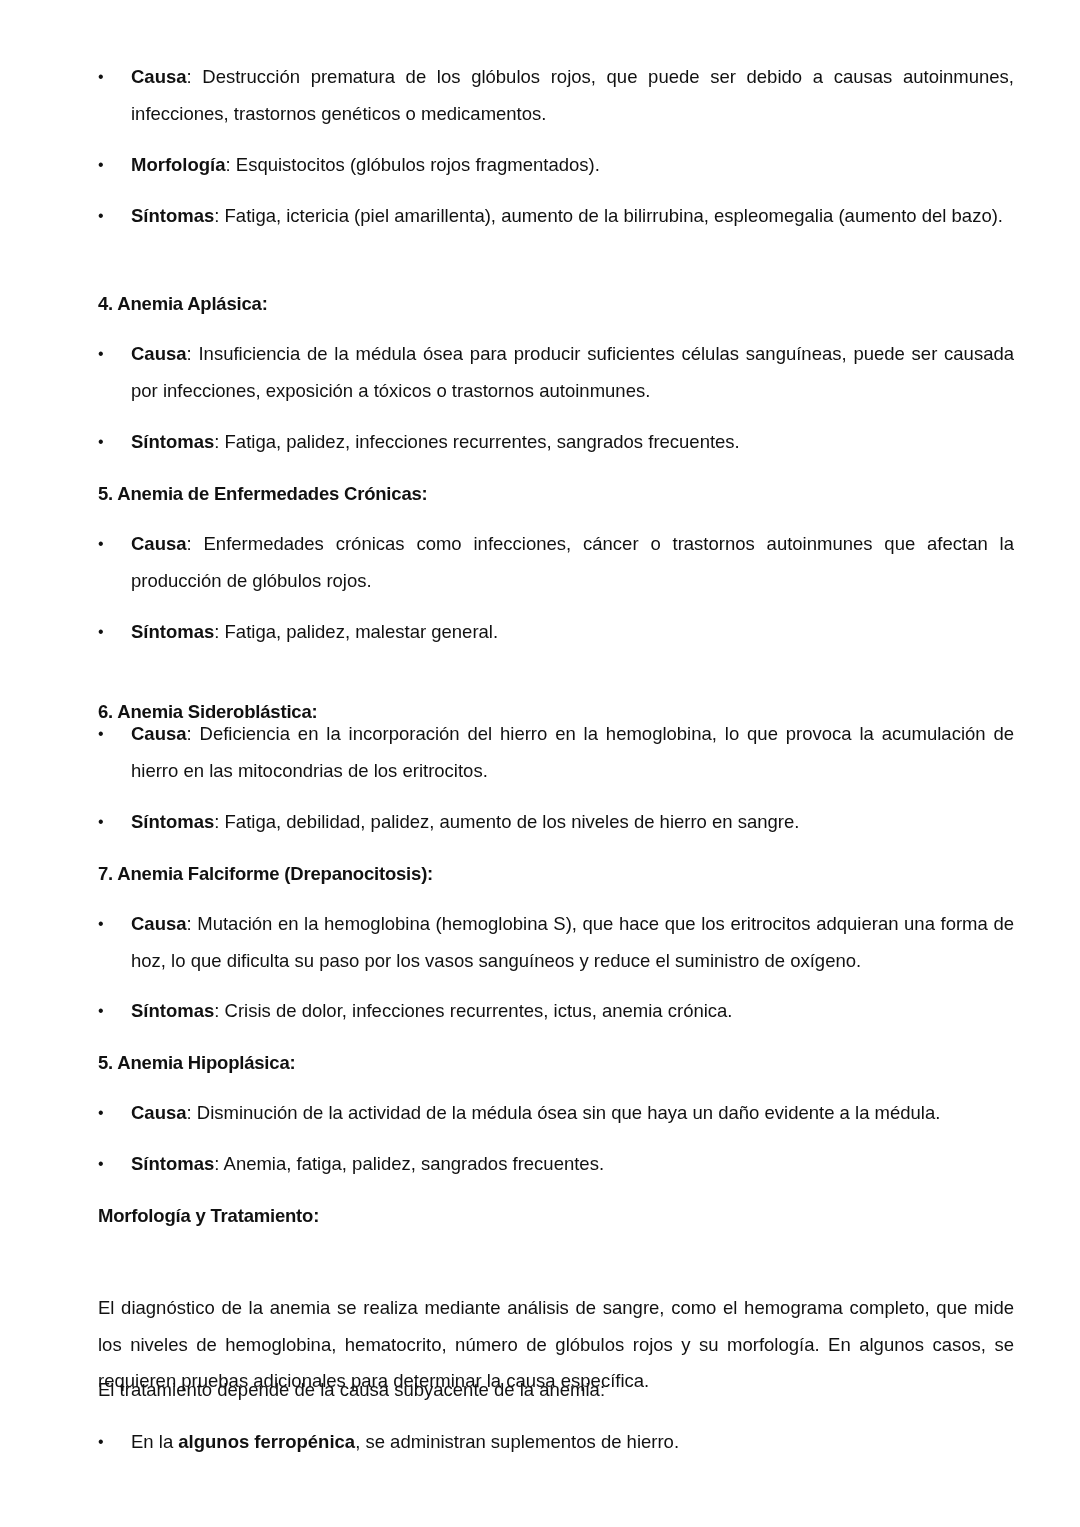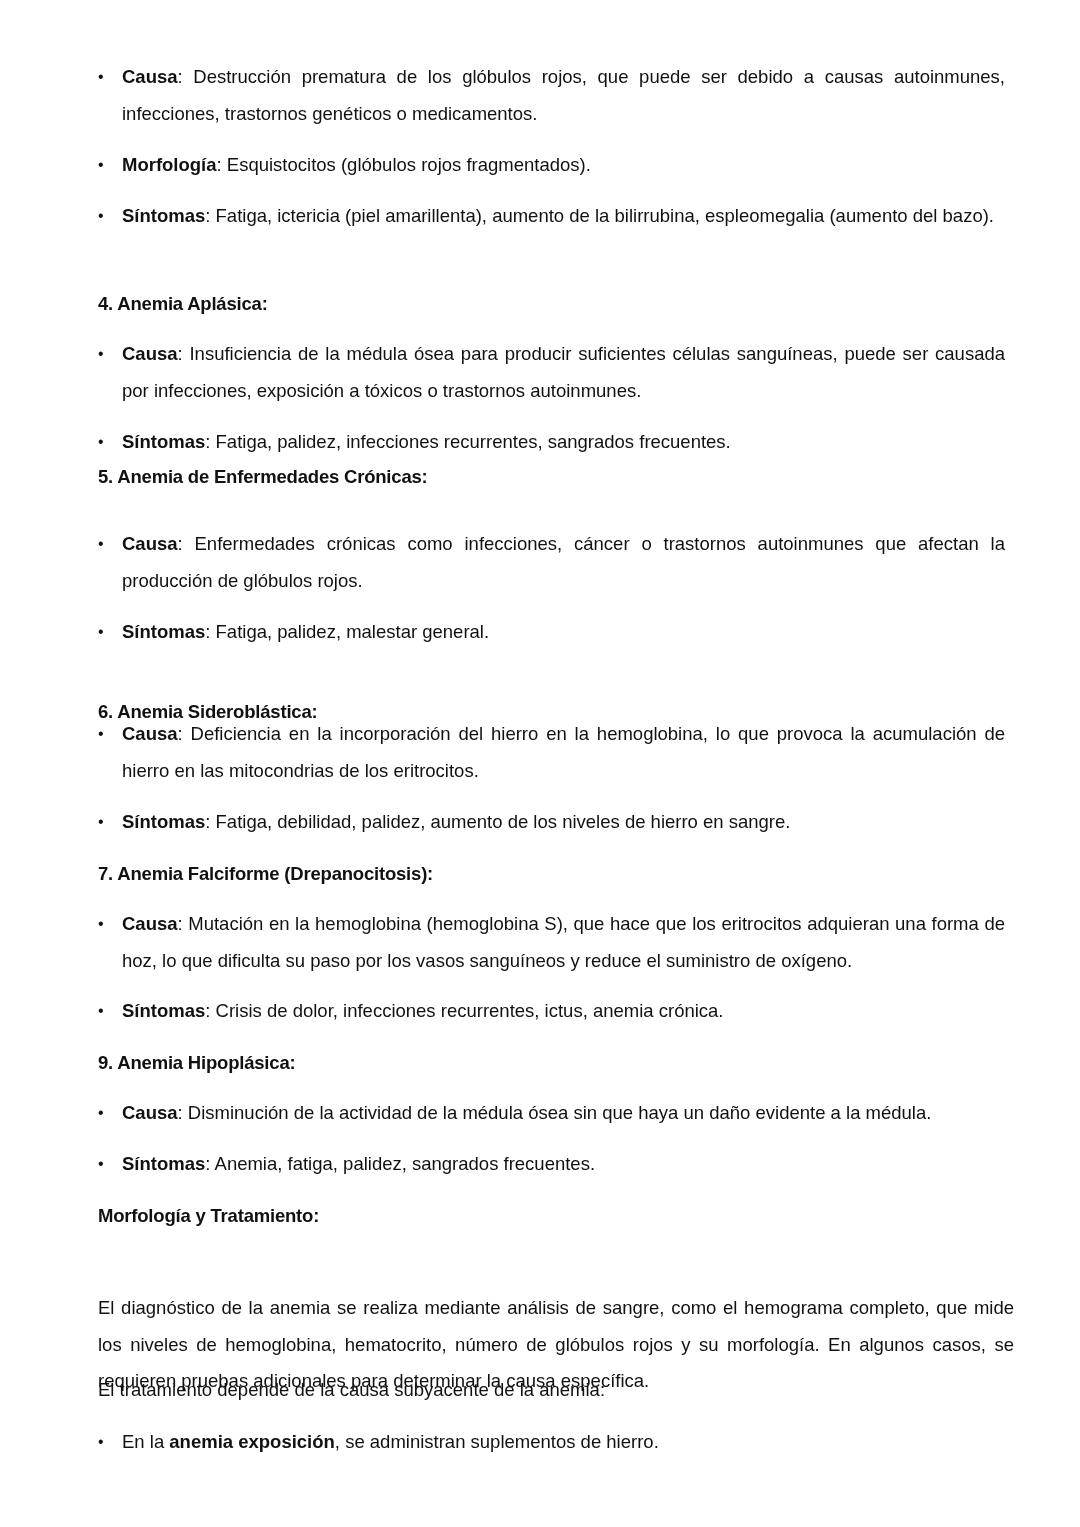--- a/index.html
+++ b/index.html
@@ -44,21 +44,21 @@
     }
     .bullet .dot {
       position: absolute;
       left: 0;
       top: 0;
       width: 20px;
       line-height: 36.5px;
       font-size: 16px;
     }
     .bullet .text {
-      margin-left: 24px;
+      margin-left: 33px;
       width: 883px;
       line-height: 36.5px;
       text-align: justify;
       text-align-last: left;
     }
     .bullet .text.single {
       text-align: center;
     }
     b, .label {
       font-weight: bold;
@@ -87,21 +87,21 @@
   <div class="block heading" style="top:292px;">4. Anemia Aplásica:</div>
   <div class="bullet" style="top:336px;">
     <span class="dot">•</span>
     <div class="text"><span class="label">Causa</span><span>: </span><span>Insuficiencia de la médula ósea para producir suficientes células sanguíneas, puede ser causada por infecciones, exposición a tóxicos o trastornos autoinmunes.</span></div>
   </div>
   <div class="bullet" style="top:424px;">
     <span class="dot">•</span>
     <div class="text single"><span class="label">Síntomas</span><span>: </span><span>Fatiga, palidez, infecciones recurrentes, sangrados frecuentes.</span></div>
   </div>
 
-  <div class="block heading" style="top:465px;">5. Anemia de Enfermedades Crónicas:</div>
+  <div class="block heading" style="top:482px;">5. Anemia de Enfermedades Crónicas:</div>
   <div class="bullet" style="top:526px;">
     <span class="dot">•</span>
     <div class="text"><span class="label">Causa</span><span>: </span><span>Enfermedades crónicas como infecciones, cáncer o trastornos autoinmunes que afectan la producción de glóbulos rojos.</span></div>
   </div>
   <div class="bullet" style="top:614px;">
     <span class="dot">•</span>
     <div class="text single"><span class="label">Síntomas</span><span>: </span><span>Fatiga, palidez, malestar general.</span></div>
   </div>
 
   <div class="block heading" style="top:700px;">6. Anemia Sideroblástica:</div>
@@ -117,31 +117,31 @@
   <div class="block heading" style="top:862px;">7. Anemia Falciforme (Drepanocitosis):</div>
   <div class="bullet" style="top:906px;">
     <span class="dot">•</span>
     <div class="text"><span class="label">Causa</span><span>: </span><span>Mutación en la hemoglobina (hemoglobina S), que hace que los eritrocitos adquieran una forma de hoz, lo que dificulta su paso por los vasos sanguíneos y reduce el suministro de oxígeno.</span></div>
   </div>
   <div class="bullet" style="top:993px;">
     <span class="dot">•</span>
     <div class="text single"><span class="label">Síntomas</span><span>: </span><span>Crisis de dolor, infecciones recurrentes, ictus, anemia crónica.</span></div>
   </div>
 
-  <div class="block heading" style="top:1051px;">9. Anemia Hipoplásica:</div>
+  <div class="block heading" style="top:1051px;">5. Anemia Hipoplásica:</div>
   <div class="bullet" style="top:1095px;">
     <span class="dot">•</span>
     <div class="text single"><span class="label">Causa</span><span>: </span><span>Disminución de la actividad de la médula ósea sin que haya un daño evidente a la médula.</span></div>
   </div>
   <div class="bullet" style="top:1146px;">
     <span class="dot">•</span>
     <div class="text single"><span class="label">Síntomas</span><span>: </span><span>Anemia, fatiga, palidez, sangrados frecuentes.</span></div>
   </div>
 
   <div class="block heading" style="top:1204px;">Morfología y Tratamiento:</div>
   <div class="block para" style="top:1248px;margin-top:42px;">El diagnóstico de la anemia se realiza mediante análisis de sangre, como el hemograma completo, que mide los niveles de hemoglobina, hematocrito, número de glóbulos rojos y su morfología. En algunos casos, se requieren pruebas adicionales para determinar la causa específica.</div>
   <div class="block para" style="top:1372px;">El tratamiento depende de la causa subyacente de la anemia:</div>
   <div class="bullet" style="top:1424px;">
     <span class="dot">•</span>
-    <div class="text single"><span>En la </span><b>anemia exposición</b><span>, se administran suplementos de hierro.</span></div>
+    <div class="text single"><span>En la </span><b>algunos ferropénica</b><span>, se administran suplementos de hierro.</span></div>
   </div>
 
 </div>
 
 </body></html>

